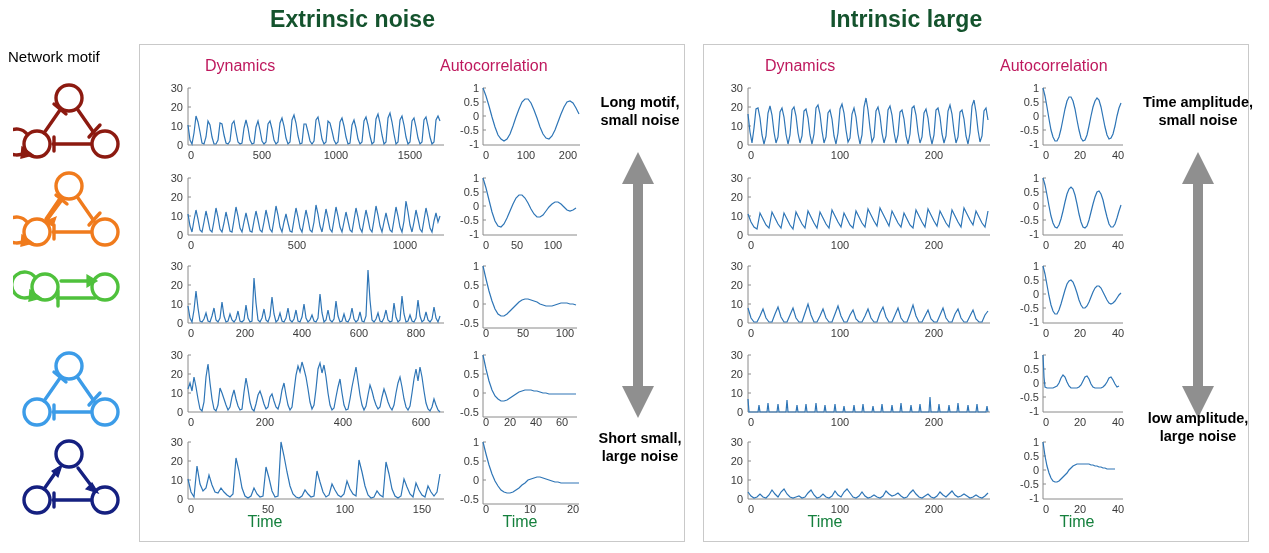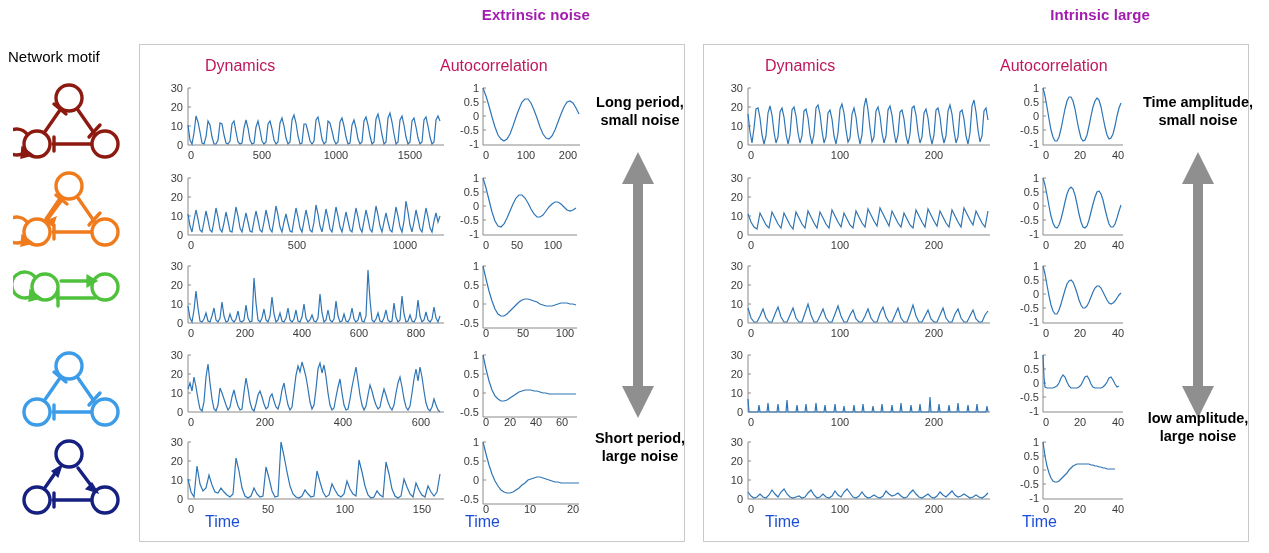--- a/index.html
+++ b/index.html
@@ -11,24 +11,24 @@
     font-family: "Liberation Sans", sans-serif;
     position: relative;
     overflow: hidden;
     color: #000;
   }
   .figure { position: absolute; inset: 0; }
 
   
   .panel-title {
     position: absolute;
-    font-size: 15px;
+    font-size: 23px;
     font-weight: bold;
-    text-align: right;
-    color: #a21caf;
+    text-align: left;
+    color: #14532d;
     letter-spacing: .1px;
   }
   #title-extrinsic { left: 270px; top: 6px; width: 320px; }
   #title-intrinsic { left: 830px; top: 6px; width: 320px; }
 
   
   .panel-box {
     position: absolute;
     border: 1px solid #c9c9c9;
     background: #fff;
@@ -63,22 +63,22 @@
   
   .plot {
     position: absolute;
   }
   .plot svg { display: block; }
 
   
   .axis-title {
     position: absolute;
     font-size: 16px;
-    text-align: left;
-    color: #1d4ed8;
+    text-align: center;
+    color: #15803d;
   }
 
   
   .annot {
     position: absolute;
     font-size: 14.5px;
     font-weight: bold;
     text-align: center;
     line-height: 1.22;
     color: #000;
@@ -428,34 +428,34 @@
           <path d="M28 46 L31 46"></path>
       </g>
       <polyline fill="none" stroke="#2E75B6" stroke-width="1.2" points="28,8 31,20 34,31 37,40 40,47 43,52 46,56 49,58 52,59 55,59 58,58 61,56 64,54 67,51 70,49 73,46 76,45 79,44 82,43 85,43 88,44 91,45 94,46 97,47 100,48 103,48 106,49 109,49 112,49 115,49 118,49 121,49 124,49"></polyline>
     </svg>
   </div>
 
   <div class="axis-title" style="left:205px;top:513px;width:120px">Time</div>
   <div class="axis-title" style="left:465px;top:513px;width:110px">Time</div>
 
   <div class="annot" style="left:586px;top:94px;width:108px">
-    <span>Long period,</span><br>
+    <span>Long motif,</span><br>
     <span>small noise</span>
   </div>
   <div class="arrow-holder" style="left:613px;top:150px">
     <svg width="50" height="270" viewBox="0 0 50 270">
       <g fill="#8f8f8f">
         <rect x="20" y="22" width="10" height="226"></rect>
         <path d="M25 2 L41 34 L9 34 Z"></path>
         <path d="M25 268 L41 236 L9 236 Z"></path>
       </g>
     </svg>
   </div>
   <div class="annot" style="left:584px;top:430px;width:112px">
-    <span>Short period,</span><br>
+    <span>Short small,</span><br>
     <span>large noise</span>
   </div>
 
   <div class="col-header" style="left:765px;top:57px;width:200px">Dynamics</div>
   <div class="col-header" style="left:1000px;top:57px;width:180px">Autocorrelation</div>
 
   <div class="plot" style="left:715px;top:80px">
     <svg width="290" height="85" viewBox="0 0 290 85">
       <g font-family="Liberation Sans, sans-serif" font-size="11" fill="#3a3a3a">
         <text x="28" y="12" text-anchor="end">30</text>

